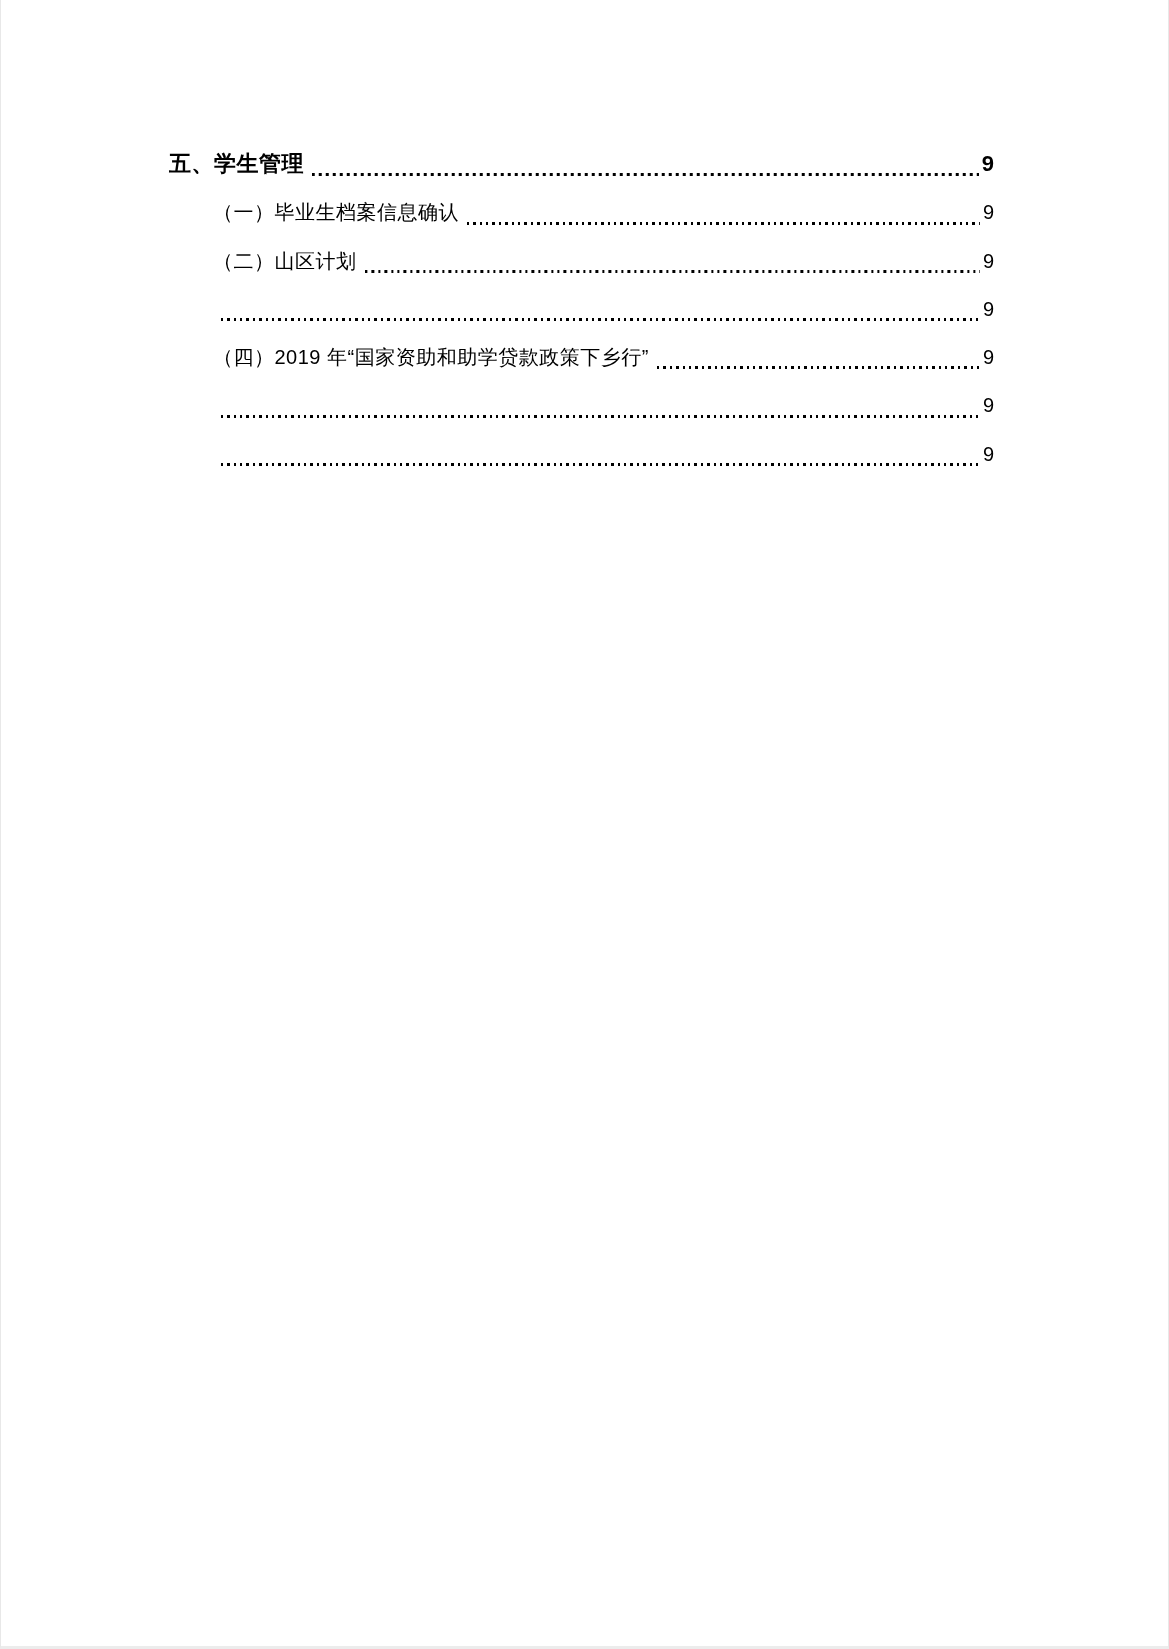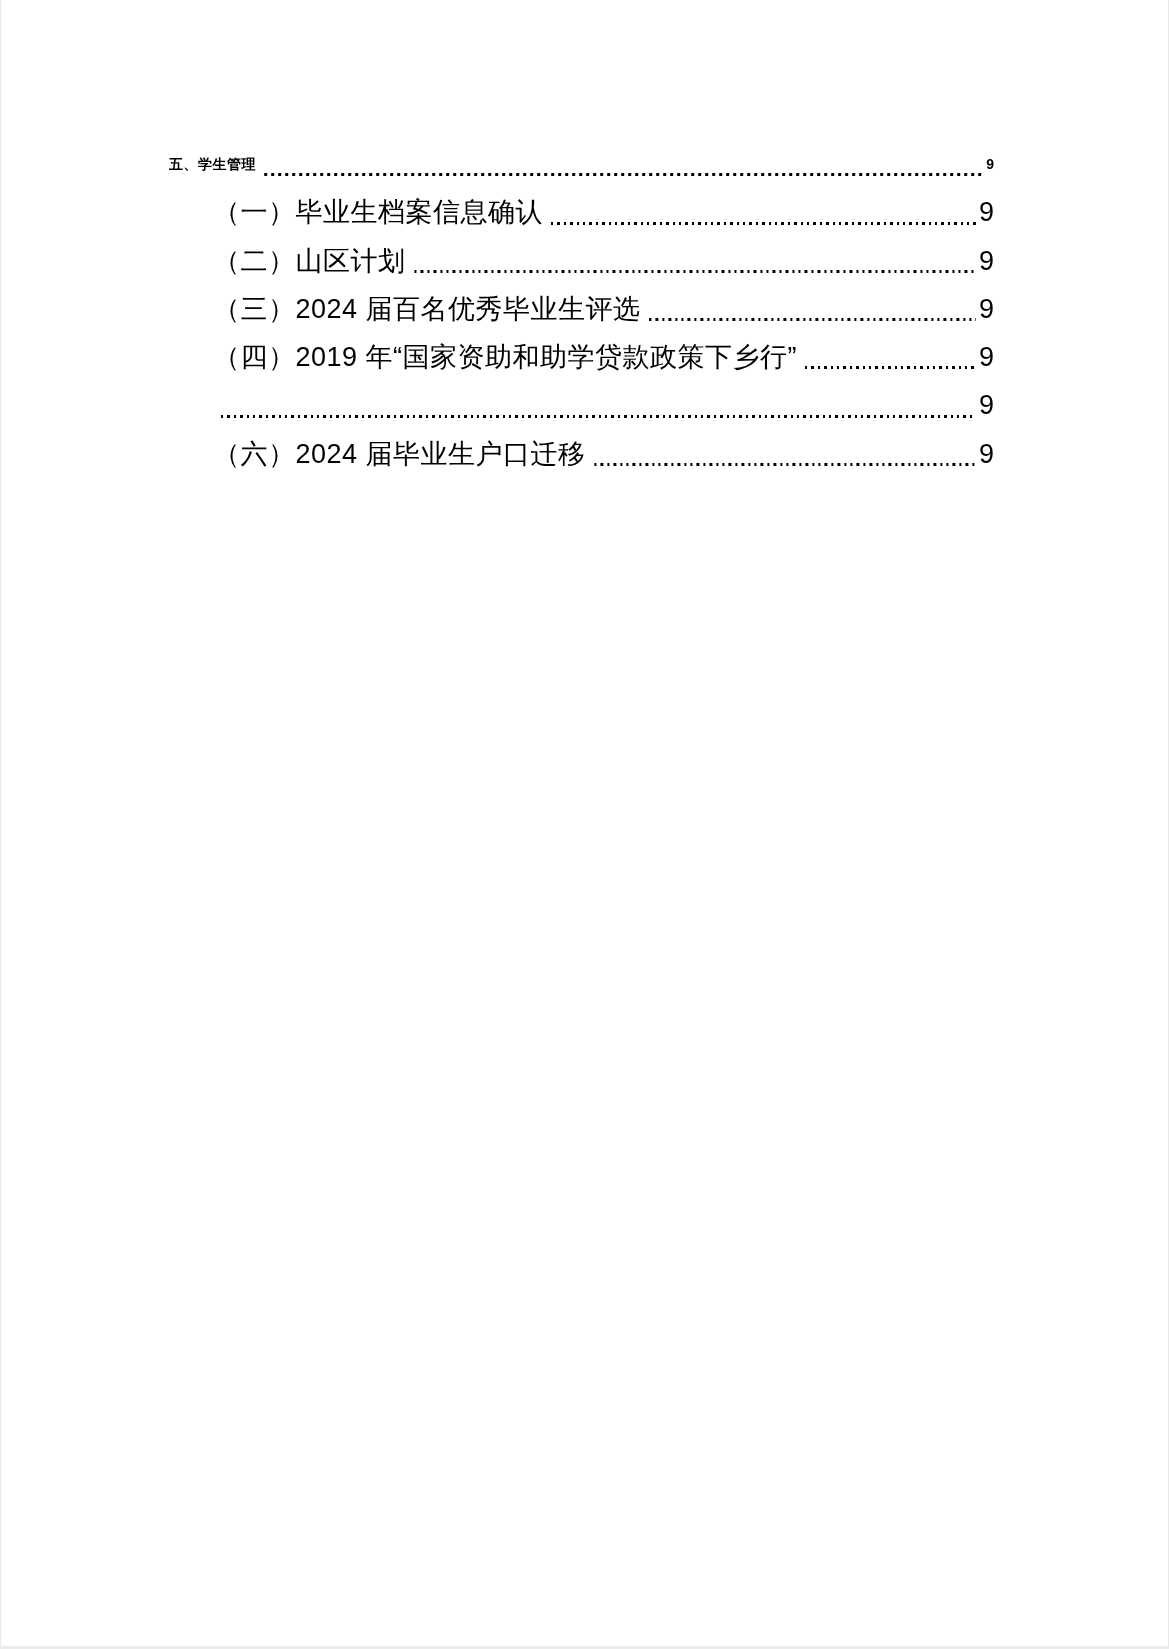--- a/index.html
+++ b/index.html
@@ -28,30 +28,30 @@
     position: absolute;
     left: 168px;
     top: 140px;
     width: 825px;
   }
   .toc-row {
     display: flex;
     align-items: stretch;
     height: 48.3px;
     line-height: 48.3px;
-    font-size: 14px;
+    font-size: 22px;
     cursor: pointer;
   }
   .toc-row.level1 {
     font-weight: bold;
   }
   .toc-row.level2 {
     font-weight: normal;
     padding-left: 44px;
-    font-size: 27px;
+    font-size: 20px;
   }
   .toc-title {
     flex: 0 0 auto;
     white-space: pre;
     letter-spacing: 0.5px;
   }
   .dot-leader {
     flex: 1 1 auto;
     align-self: flex-end;
     height: 3px;
@@ -89,32 +89,30 @@
     <span class="toc-title">（一）毕业生档案信息确认</span>
     <span class="dot-leader"></span>
     <span class="toc-page-num">9</span>
   </div>
       <div class="toc-row level2">
     <span class="toc-title">（二）山区计划</span>
     <span class="dot-leader"></span>
     <span class="toc-page-num">9</span>
   </div>
       <div class="toc-row level2">
-    <span class="toc-title">（三）2024 届百名优秀毕业生评选</span>
     <span class="dot-leader"></span>
     <span class="toc-page-num">9</span>
   </div>
       <div class="toc-row level2">
     <span class="toc-title">（四）2019 年“国家资助和助学贷款政策下乡行”</span>
     <span class="dot-leader"></span>
     <span class="toc-page-num">9</span>
   </div>
       <div class="toc-row level2">
     <span class="dot-leader"></span>
     <span class="toc-page-num">9</span>
   </div>
       <div class="toc-row level2">
-    <span class="toc-title">（六）2024 届毕业生户口迁移</span>
     <span class="dot-leader"></span>
     <span class="toc-page-num">9</span>
   </div>
     </div>
 </div>
 
 </body></html>

